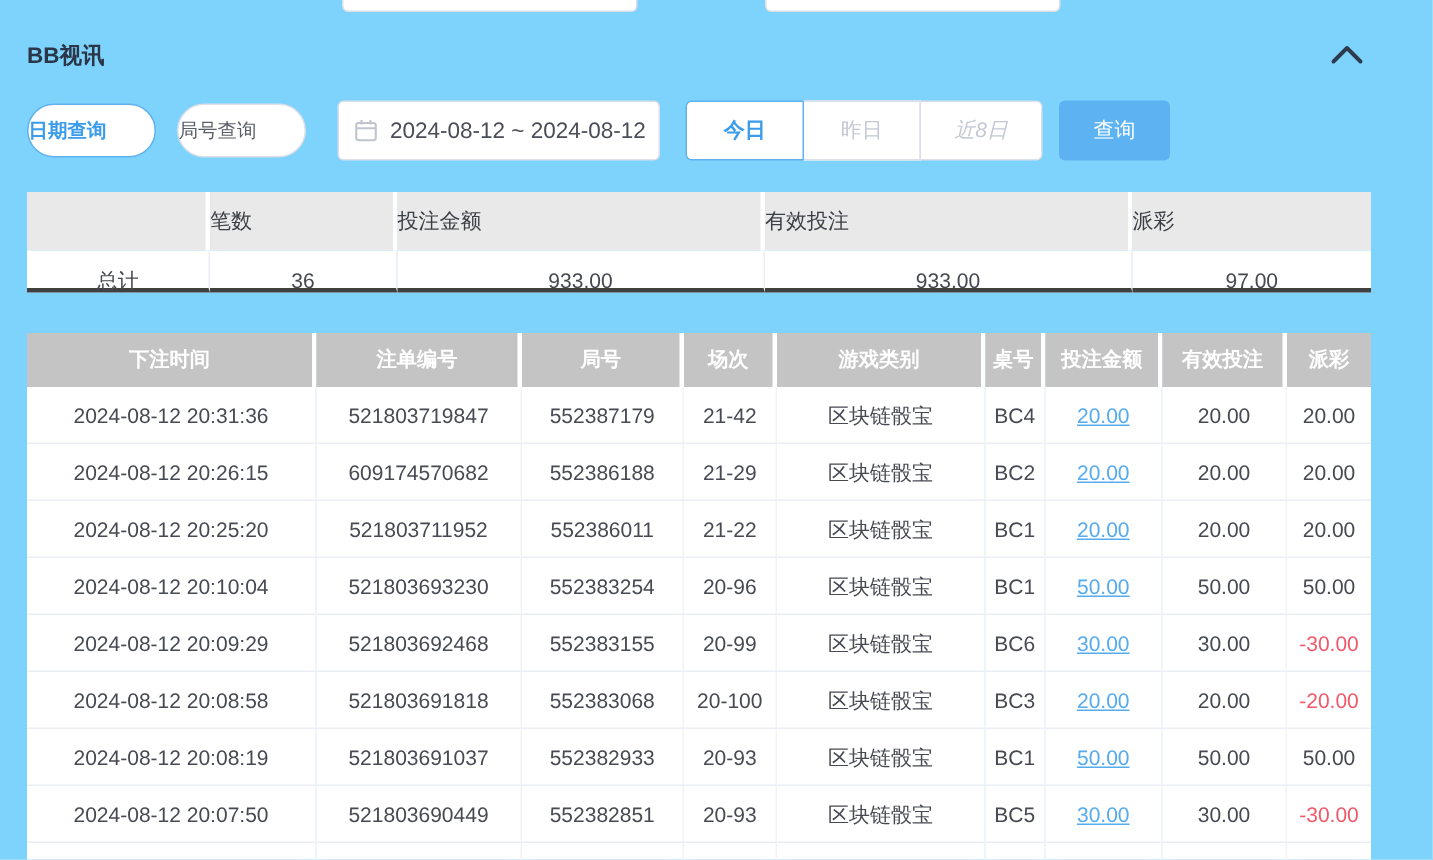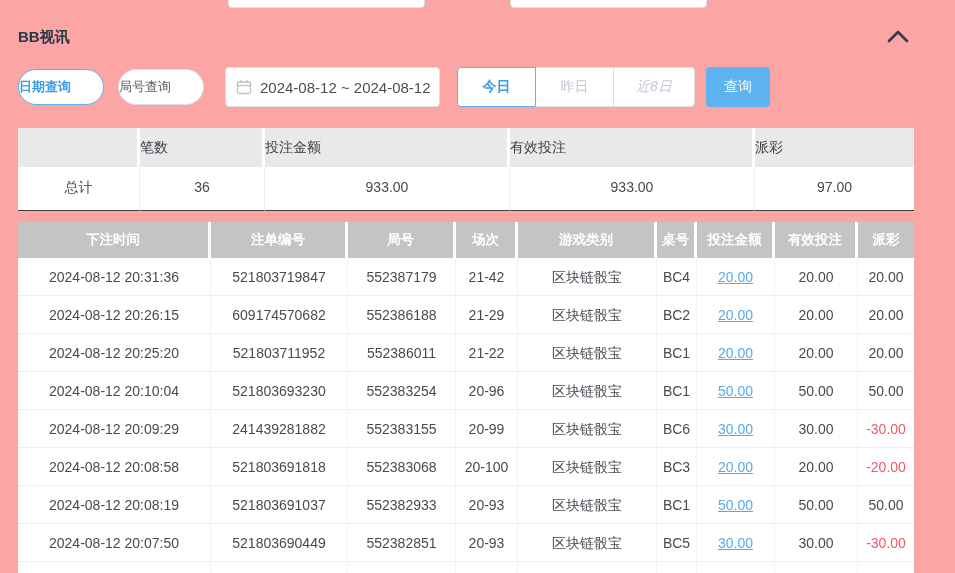--- a/index.html
+++ b/index.html
@@ -1,17 +1,17 @@
 <!DOCTYPE html>
 <html><head>
 <meta charset="utf-8">
 <style>
   * { margin:0; padding:0; box-sizing:border-box; }
   body { background:#fff; font-family:"Liberation Sans","DejaVu Sans",sans-serif; }
-  .screen { position:relative; width:955px; height:573px; background:#fca5a5; overflow:hidden; }
+  .screen { position:relative; width:955px; height:573px; background:#7dd3fc; overflow:hidden; }
 
   
   .top-partial { position:absolute; top:-24px; width:197px; height:32px;
     border:1px solid #dcdfe6; border-radius:4px; background:#fff; }
   .tp1 { left:228px; } .tp2 { left:510px; }
 
   
   .section-title { position:absolute; left:18px; top:28px; font-size:15px;
     font-weight:700; color:#2b3648; }
   .collapse-btn { position:absolute; left:884px; top:26px; width:28px; height:20px;
@@ -33,32 +33,32 @@
 
   .seg { position:absolute; left:457px; top:0; display:flex; height:40px; }
   .seg button { height:40px; background:#fff; border:1px solid #dcdfe6; font-size:14px;
     color:#c3c8d2; margin-left:-1px; cursor:pointer; padding:0;
     font-family:"Liberation Sans","DejaVu Sans",sans-serif; }
   .seg button:first-child { margin-left:0; border-radius:4px 0 0 4px; }
   .seg button:last-child { border-radius:0 4px 4px 0;font-style:italic; }
   .seg button.active { border-color:#60b1ee; color:#3a9cea; position:relative; z-index:1;font-weight:bold; }
   .seg-today { width:79px; } .seg-yest { width:79px; } .seg-l8 { width:82px; }
 
-  .search-btn { position:absolute; left:706px; top:0; width:64px; height:40px;
+  .search-btn { position:absolute; left:706px; top:0; width:74px; height:40px;
     background:#5db3f2; color:#fff; border:none; border-radius:4px; font-size:14px;
     cursor:pointer; font-family:"Liberation Sans","DejaVu Sans",sans-serif; }
 
   
   .sum-table { position:absolute; left:18px; top:128px; width:896px; }
   .sum-head, .sum-row { display:grid; grid-template-columns:122px 125px 245px 245px 159px; }
   .sum-head .th { background:#e9e9e9; height:39px; line-height:39px; text-align:left;
     font-size:14px; color:#3b3e45; border-right:3px solid #fff; }
   .sum-head .th:last-child { border-right:none; }
-  .sum-row .td { height:44px; line-height:40px; text-align:center; font-size:14px;
-    color:#45484f; background:#fff; border-right:1px solid #ebeef5; border-bottom:1px solid #404040; }
+  .sum-row .td { height:28px; line-height:40px; text-align:center; font-size:14px;
+    color:#45484f; background:#fff; border-right:1px solid #ebeef5; border-bottom:3px solid #404040; }
   .sum-row .td:last-child { border-right:none; }
 
   
   .main-table { position:absolute; left:18px; top:222px; width:896px; }
   .main-head, .tr { display:grid;
     grid-template-columns:193px 137px 108px 62px 139px 40px 78px 83px 56px; }
   .main-head .th { background:#c4c4c4; color:#fff; font-weight:700; font-size:13.5px;
     height:36px; line-height:36px; text-align:center; border-right:3px solid #fff;
     white-space:nowrap; overflow:hidden; }
   .main-head .th:last-child { border-right:none; }
@@ -187,21 +187,21 @@
           <div class="td">20-96</div>
           <div class="td">区块链骰宝</div>
           <div class="td">BC1</div>
           <div class="td"><a>50.00</a></div>
           <div class="td">50.00</div>
           <div class="td">50.00</div>
         </div>
 
         <div class="tr">
           <div class="td">2024-08-12 20:09:29</div>
-          <div class="td">241439281882</div>
+          <div class="td">521803692468</div>
           <div class="td">552383155</div>
           <div class="td">20-99</div>
           <div class="td">区块链骰宝</div>
           <div class="td">BC6</div>
           <div class="td"><a>30.00</a></div>
           <div class="td">30.00</div>
           <div class="td neg">-30.00</div>
         </div>
 
         <div class="tr">

